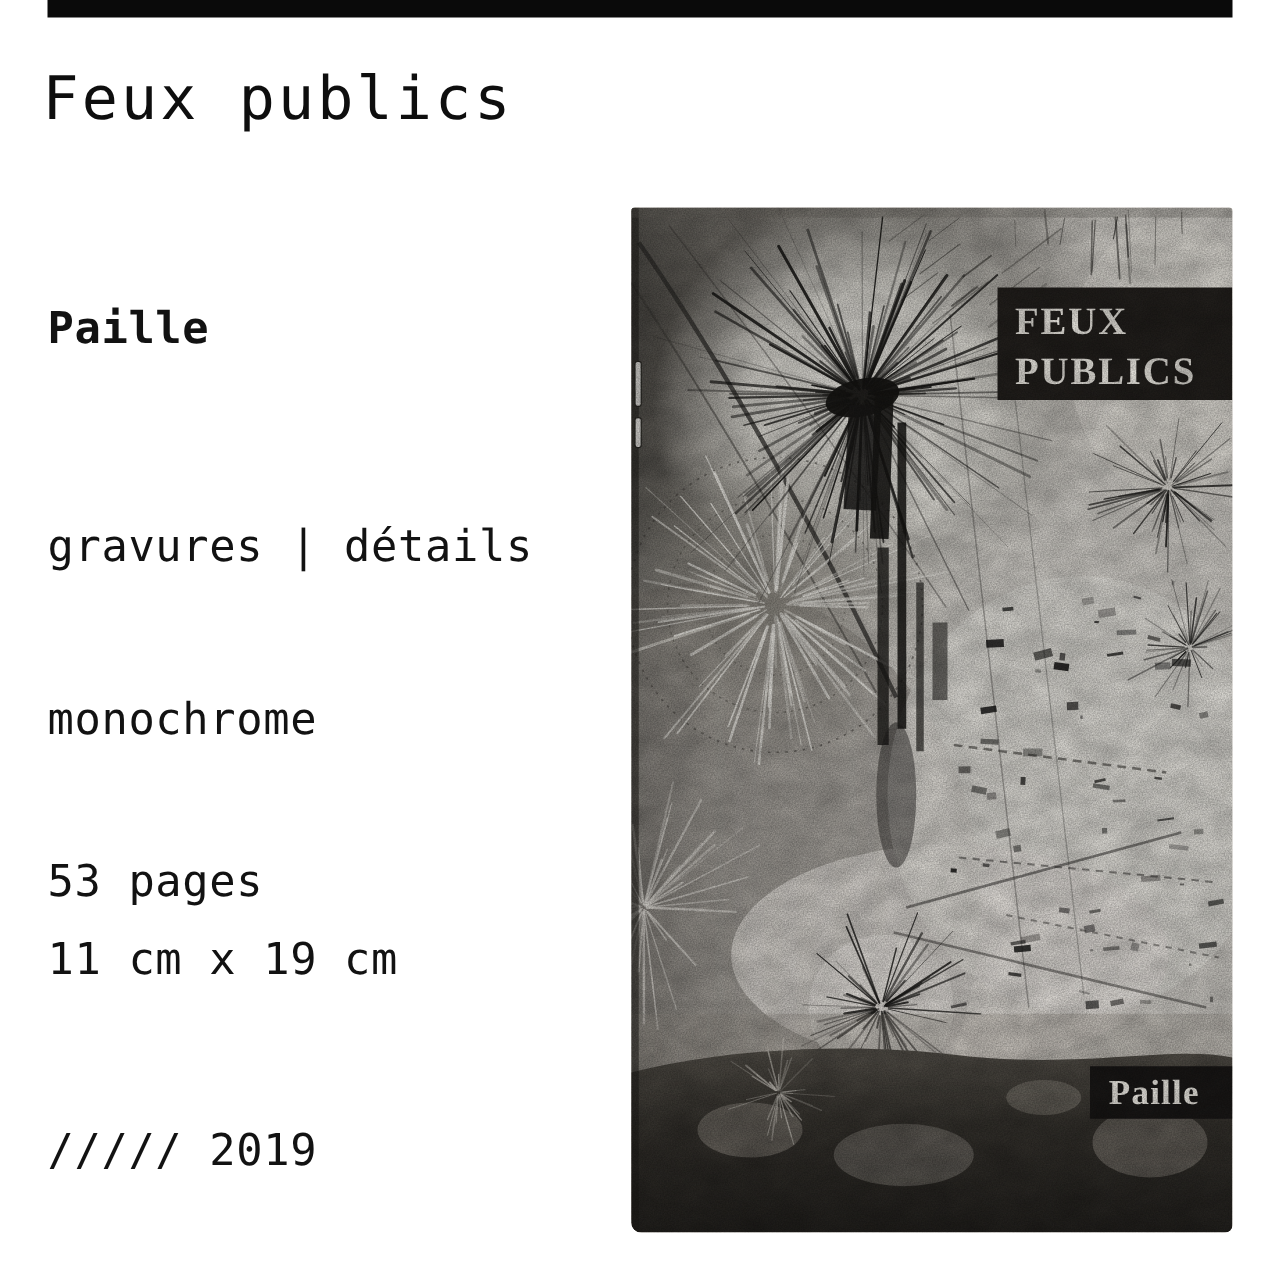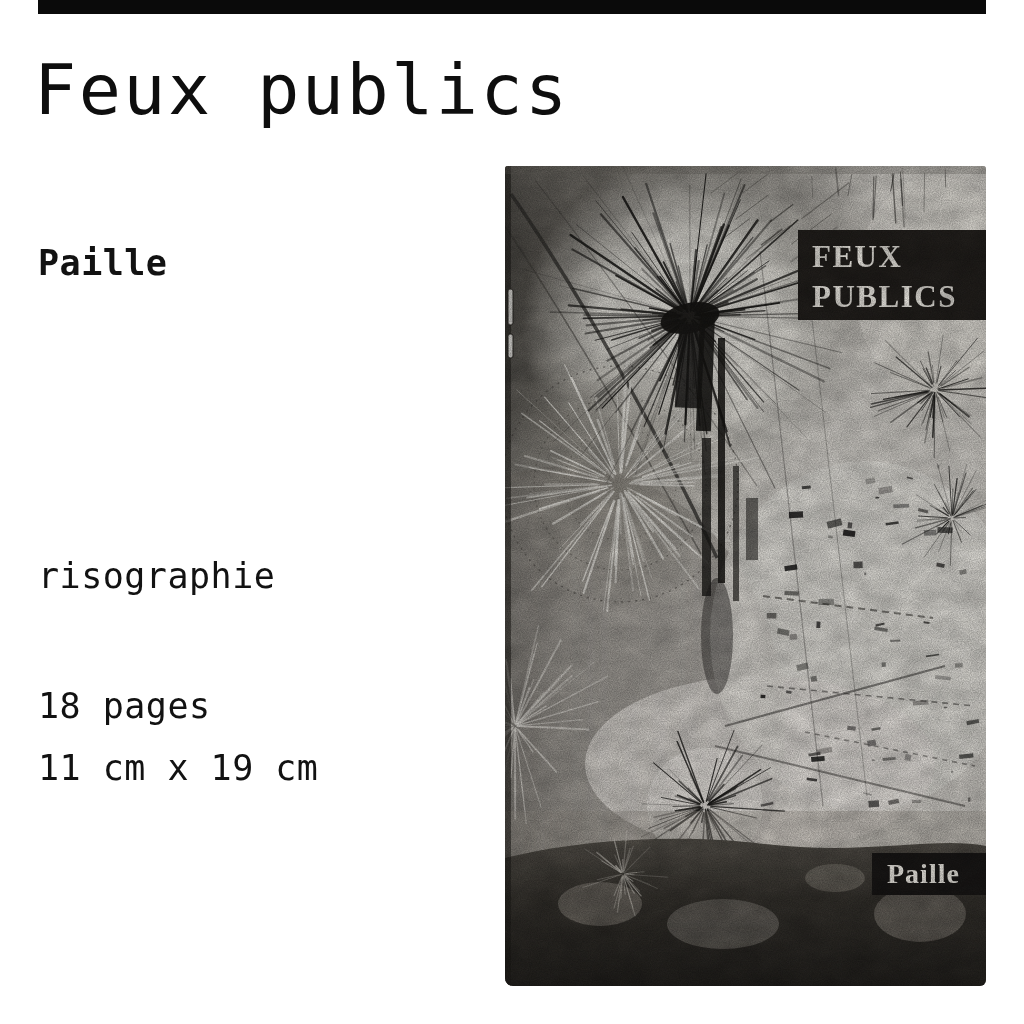--- a/index.html
+++ b/index.html
@@ -5,21 +5,21 @@
   html,body{margin:0;padding:0;background:#ffffff;}
   .page{
     position:relative;width:1024px;height:1024px;background:#ffffff;
     overflow:hidden;font-family:"DejaVu Sans Mono",monospace;color:#101010;
   }
   .top-bar{
     position:absolute;left:38px;top:0;width:948px;height:14px;background:#0a0a0a;
   }
   .title{
     position:absolute;left:34px;top:55px;margin:0;
-    font-size:70px;font-weight:normal;letter-spacing:2.5px;line-height:1;
+    font-size:48px;font-weight:normal;letter-spacing:2.5px;line-height:1;
     font-family:"DejaVu Sans Mono",monospace;color:#0e0e0e;white-space:pre;text-align:center;
   }
   .line{
     position:absolute;left:38px;font-size:35px;line-height:1;white-space:pre;
     color:#121212;letter-spacing:0.5px;
   }
   .bold{font-weight:bold;}
   .l-pub-name{top:246px;}
   .l-pub-desc{top:284px;}
   .l-auth-name{top:377px;}
@@ -47,26 +47,28 @@
 <body>
 
 <div class="page">
 
   <div class="top-bar"></div>
 
   <h1 class="title">Feux publics</h1>
 
   <div class="line bold l-pub-name">Paille</div>
 
-
-  <div class="line l-tech1">risographie</div>
-
-  <div class="line l-pages">18 pages</div>
+  <div class="line l-auth-desc">gravures | détails</div>
+
+  <div class="line l-tech1">monochrome</div>
+
+  <div class="line l-pages">53 pages</div>
   <div class="line l-size">11 cm x 19 cm</div>
 
+  <div class="line l-year">///// 2019</div>
 
   <figure class="cover">
     <svg width="481" height="820" viewBox="0 0 481 820" xmlns="http://www.w3.org/2000/svg">
       <defs>
         <radialGradient id="gDarkTL">
           <stop offset="0" stop-color="#35322e" stop-opacity="0.78"></stop>
           <stop offset="0.6" stop-color="#45423c" stop-opacity="0.55"></stop>
           <stop offset="1" stop-color="#45423c" stop-opacity="0"></stop>
         </radialGradient>
         <radialGradient id="gHalo">

